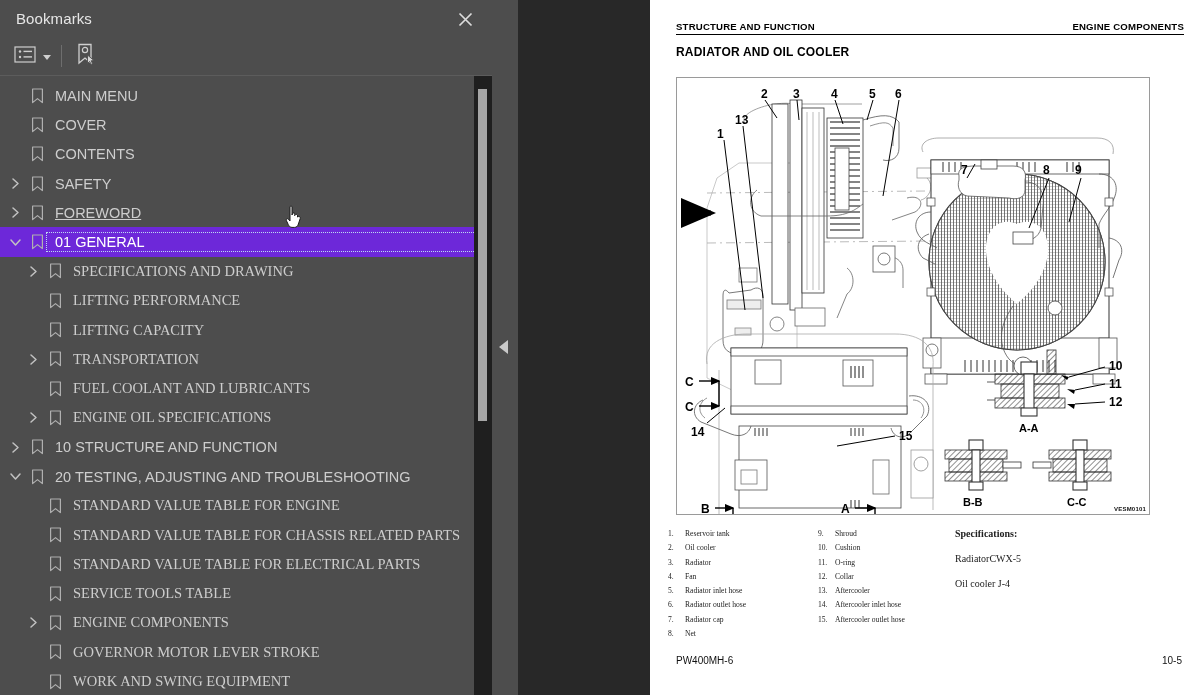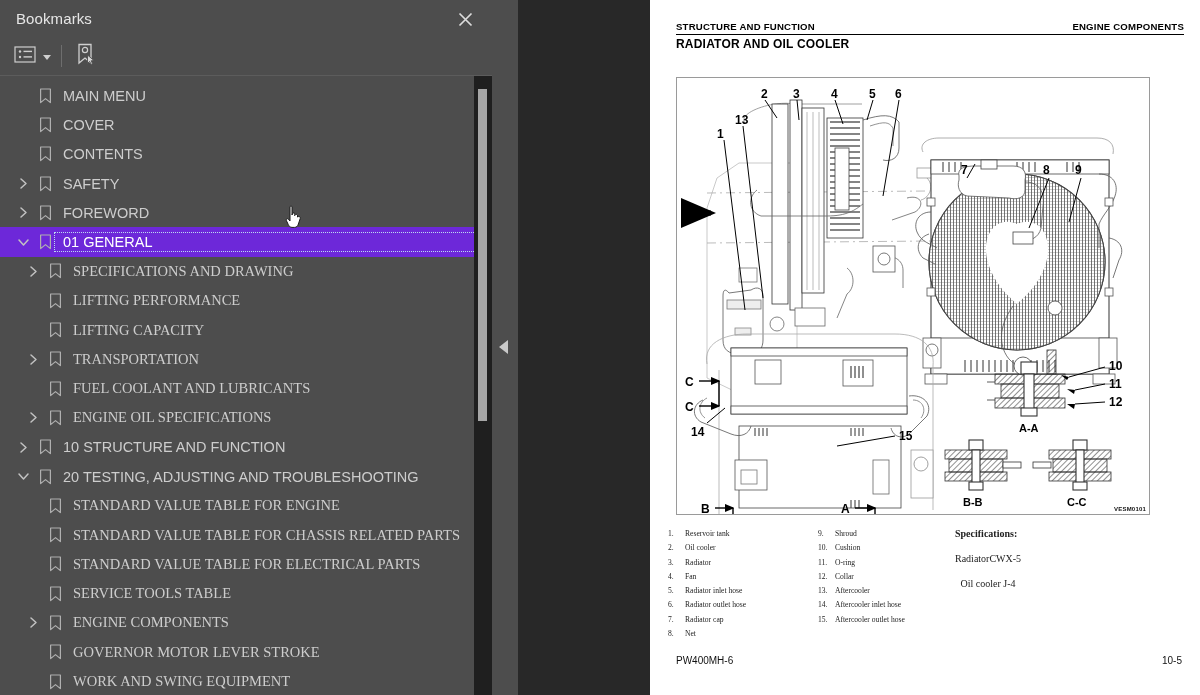--- a/index.html
+++ b/index.html
@@ -80,23 +80,23 @@
   }
   .bm-row .twisty {
     width: 22px; height: 29px; flex: 0 0 22px;
     display: flex; align-items: center; justify-content: center;
   }
   .bm-row .bmicon {
     width: 22px; flex: 0 0 22px;
     display: flex; align-items: center; justify-content: center;
   }
   .bm-row .bmlabel { padding-left: 7px; padding-right: 8px; }
-  .bm-row.lvl0 { padding-left: 12px; }
+  .bm-row.lvl0 { padding-left: 4px; }
   .bm-row.lvl1 { padding-left: 22px; font-family: Liberation Serif, serif; }
-  .bm-row.hover .bmlabel { }
+  .bm-row.hover .bmlabel { text-decoration: underline; }
   .bm-row.selected { background: #6d28d9; }
   .bm-row.selected .bmlabel {
     color: #ffffff;
     outline: 1px dotted #bcd9f2;
     outline-offset: 1px;
     flex: 1 1 auto;
   }
 
   
   #bm-scrollbar {
@@ -142,21 +142,21 @@
   }
   .doc-hdr {
     position: absolute; left: 26px; top: 21px; right: 16px;
     display: flex; justify-content: space-between;
     font-size: 9.6px; font-weight: bold; letter-spacing: .2px;
     border-bottom: 1.4px solid #000;
     padding-bottom: 2px;
     text-align: right;
   }
   .doc-title {
-    position: absolute; left: 26px; top: 37px;
+    position: absolute; left: 26px; top: 45px;
     font-size: 12px; font-weight: bold; letter-spacing: .2px;
   }
   #figure-box {
     position: absolute; left: 26px; top: 77px;
     width: 474px; height: 438px;
     border: 1px solid #9a9a9a;
     background: #fff;
     overflow: hidden;
   }
   #figure-box svg { display: block; }
@@ -170,21 +170,21 @@
   .legend-col.c1 { width: 148px; }
   .legend-col.c2 { width: 140px; }
   .legend-row { display: flex; line-height: 14.3px; }
   .legend-num { width: 17px; flex: 0 0 17px; }
   .spec-block {
     position: absolute; left: 305px; top: 528px;
     font-family: "Liberation Serif", serif;
     font-size: 10px; color: #222;
   }
   .spec-head { font-weight: bold; margin-bottom: 14px; }
-  .spec-line { margin-bottom: 14px; text-align: center; }
+  .spec-line { margin-bottom: 14px; }
   .doc-footer {
     position: absolute; left: 26px; right: 18px; top: 655px;
     display: flex; justify-content: space-between;
     font-size: 10px; color: #111;
   }
   .fig-code {
     position: absolute; right: 3px; bottom: 2px;
     font-size: 6px; font-weight: bold; color: #111;
     letter-spacing: .2px;
   }

